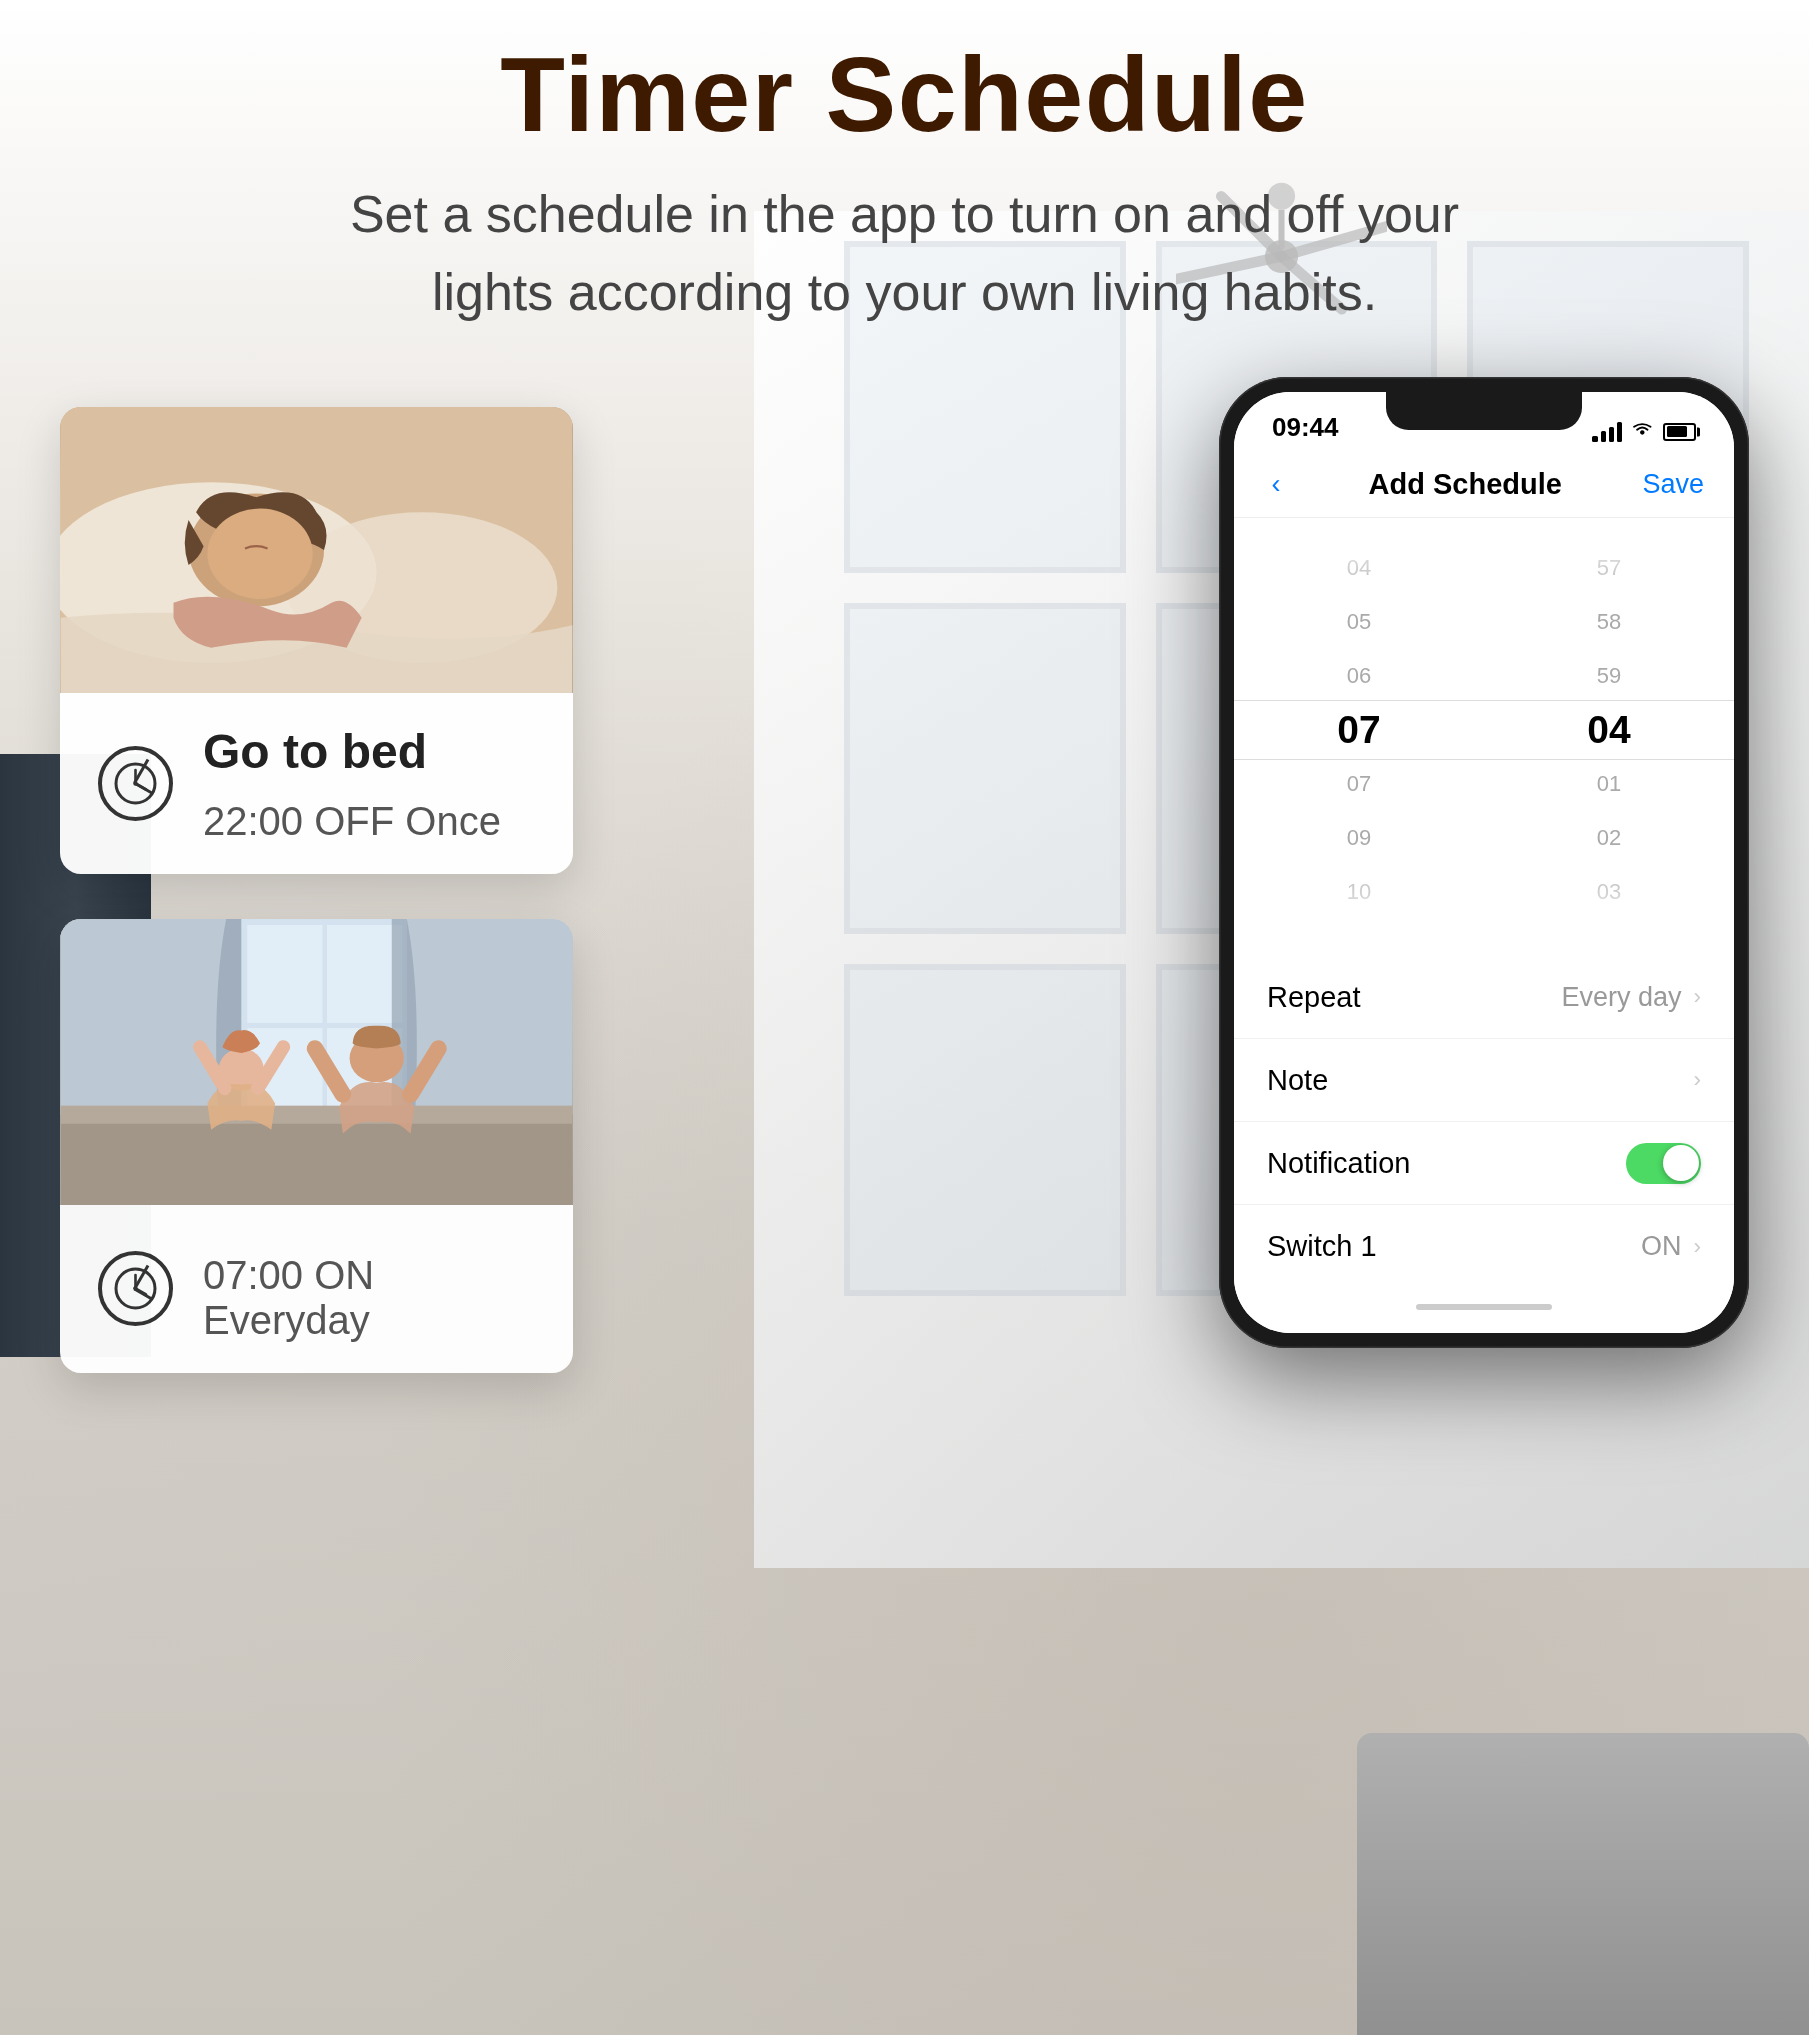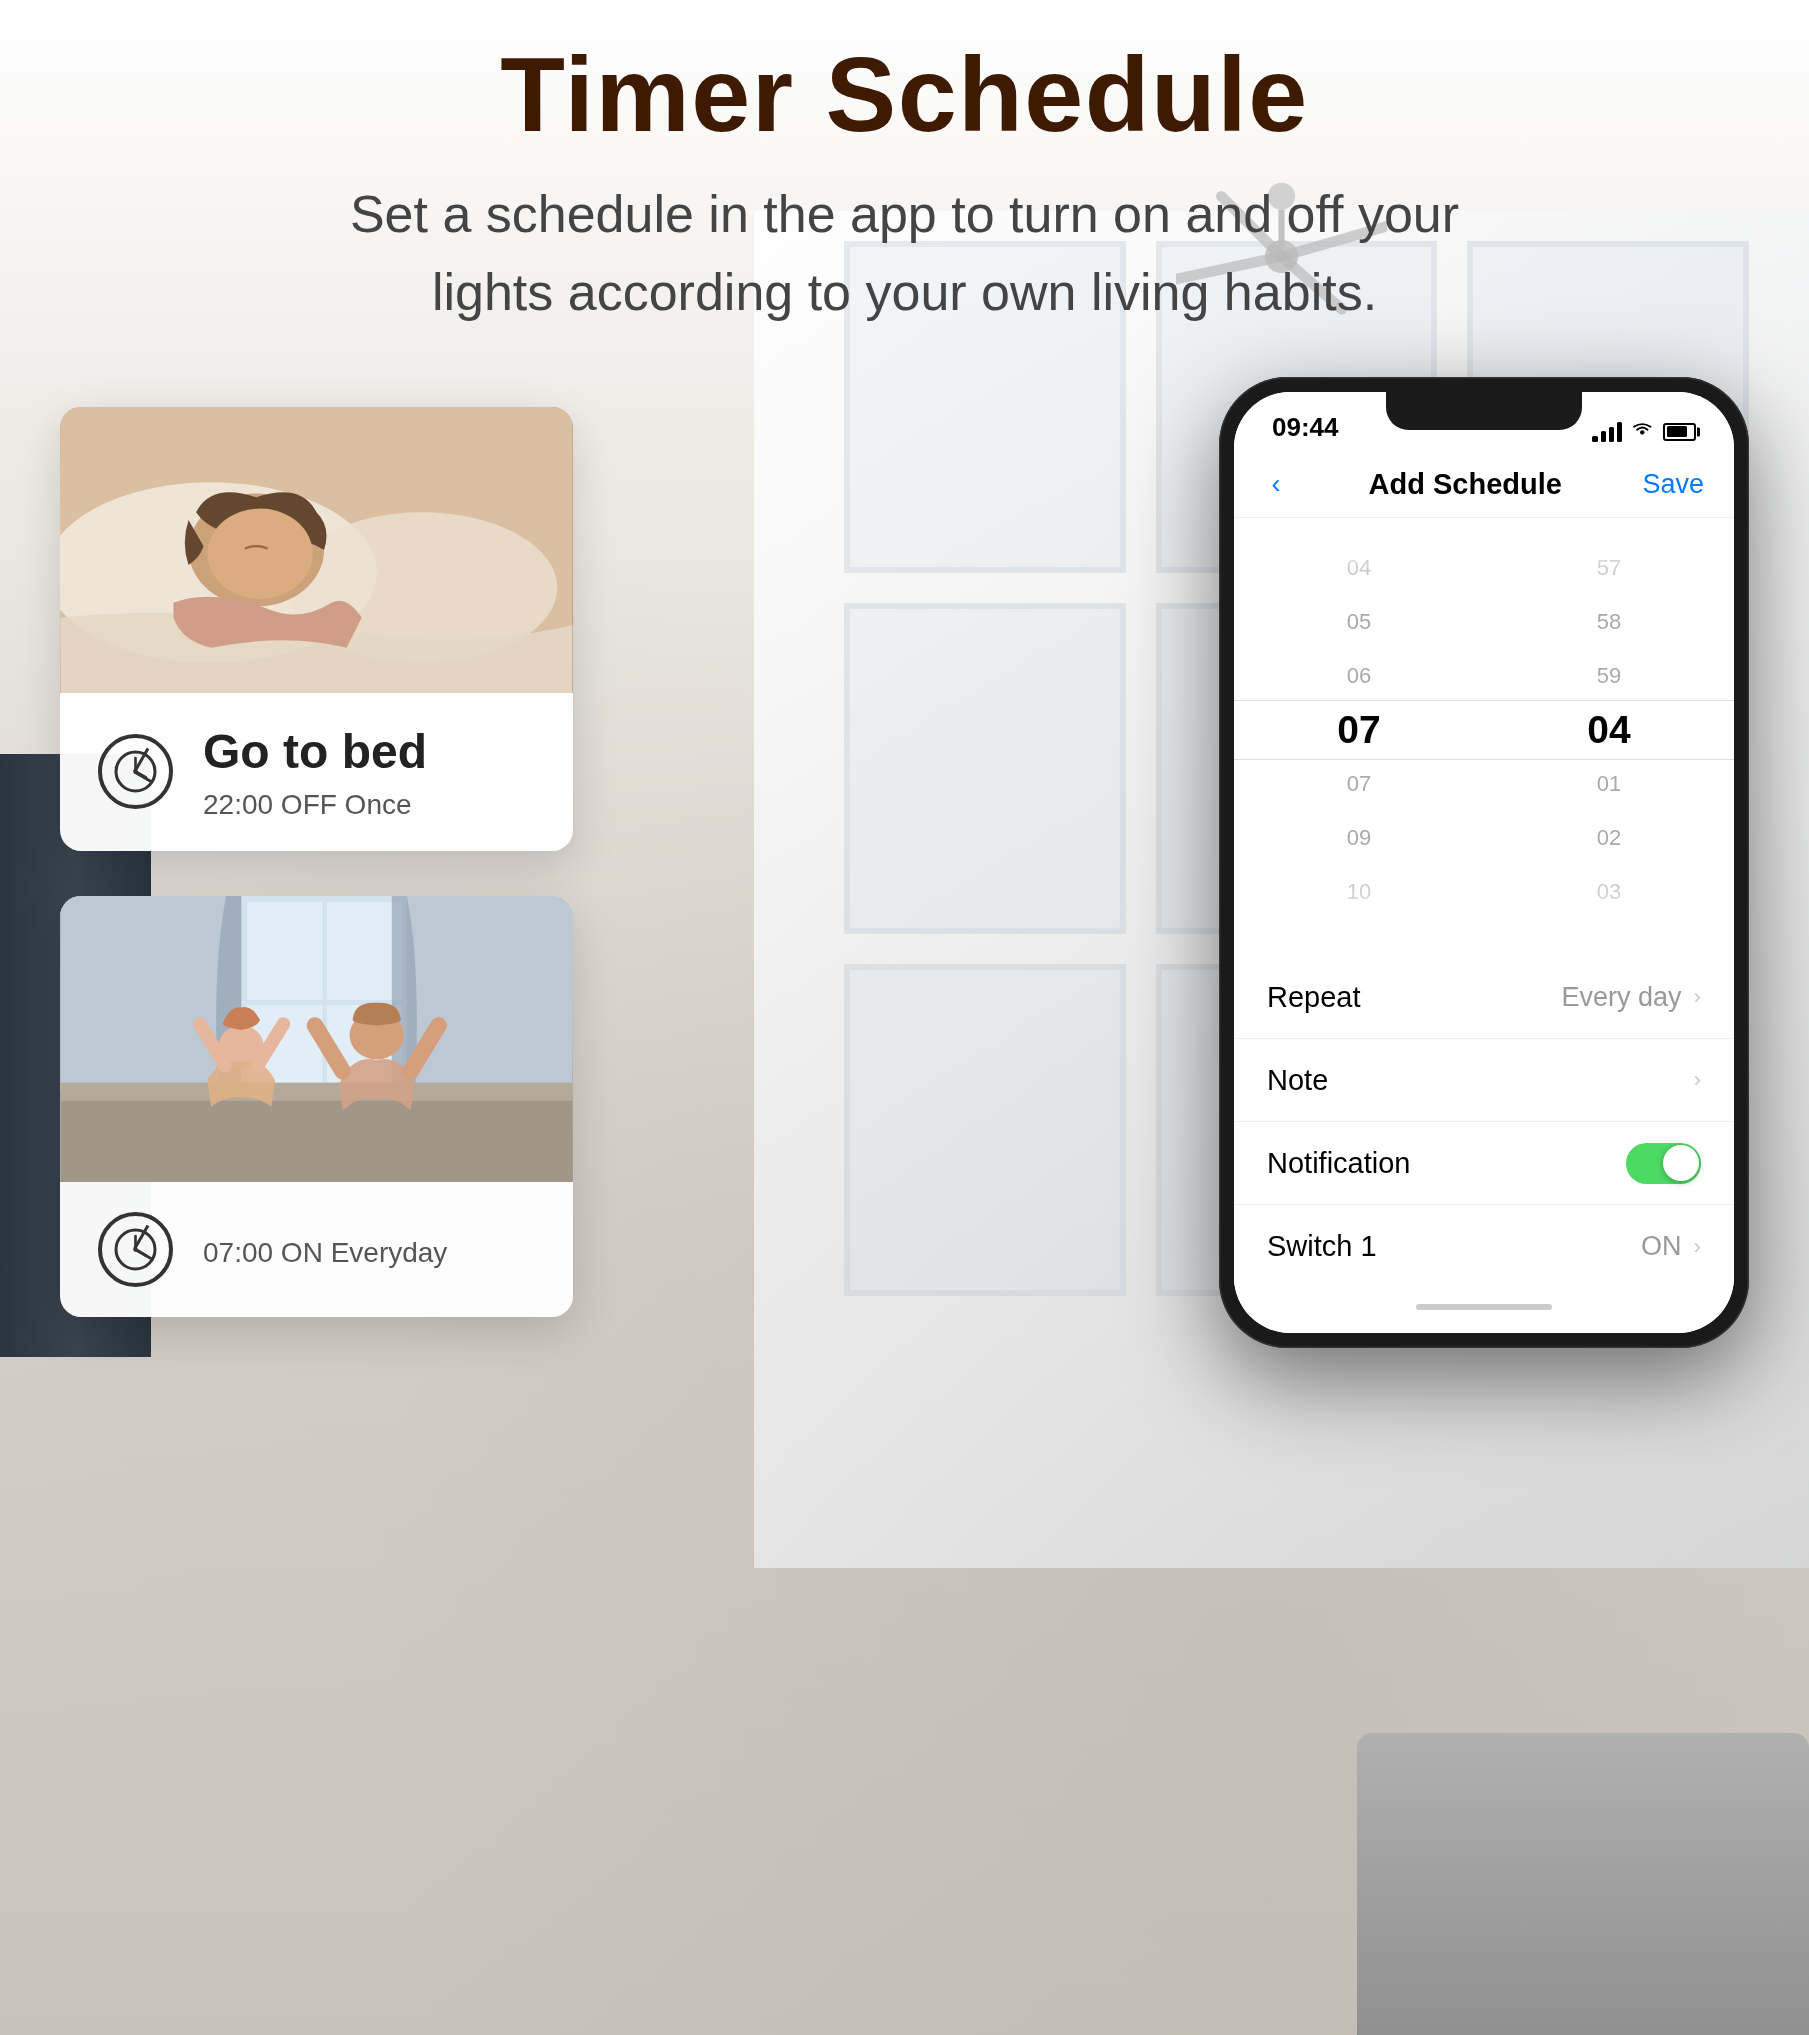--- a/index.html
+++ b/index.html
@@ -184,23 +184,23 @@
     }
 
     .card-title {
       font-size: 48px;
       font-weight: 700;
       color: #222;
       line-height: 1.2;
     }
 
     .card-detail {
-      font-size: 28px;
+      font-size: 40px;
       color: #555;
-      margin-top: 8px;
+      margin-top: 18px;
     }
 
     
     .bookshelf {
       position: absolute;
       left: 0;
       top: 754px;
       width: 151px;
       height: 603px;
       background: linear-gradient(90deg, #2a3540 0%, #3a4550 50%, #2a3540 100%);

